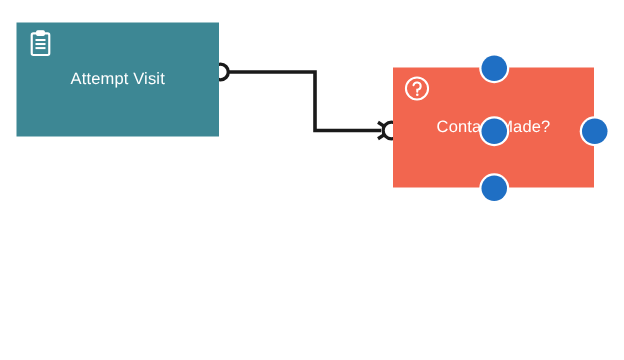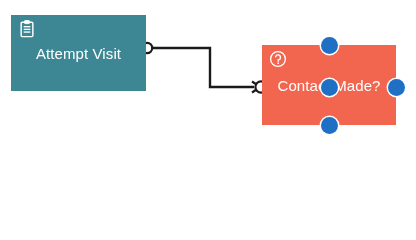--- a/index.html
+++ b/index.html
@@ -20,21 +20,21 @@
   }
   .node {
     position: absolute;
     box-sizing: border-box;
     display: flex;
     align-items: center;
     justify-content: center;
   }
   .node-label {
     color: #ffffff;
-    font-size: 15px;
+    font-size: 11px;
     font-family: "Liberation Sans", sans-serif;
     letter-spacing: 0.1px;
     white-space: nowrap;
     text-align: center;
     line-height: 1;
   }
   .node-icon {
     position: absolute;
     left: 7px;
     top: 5px;

